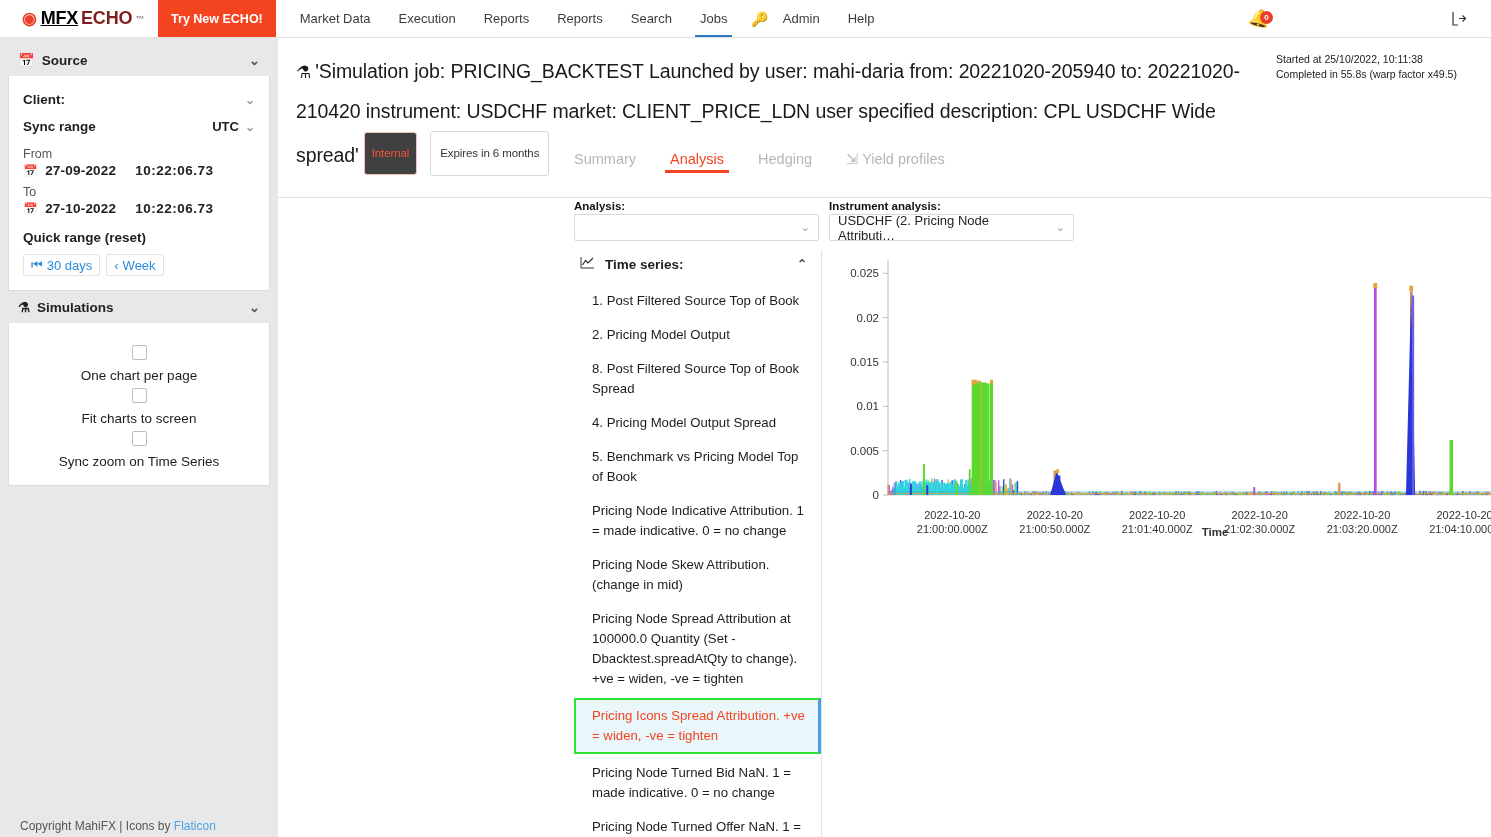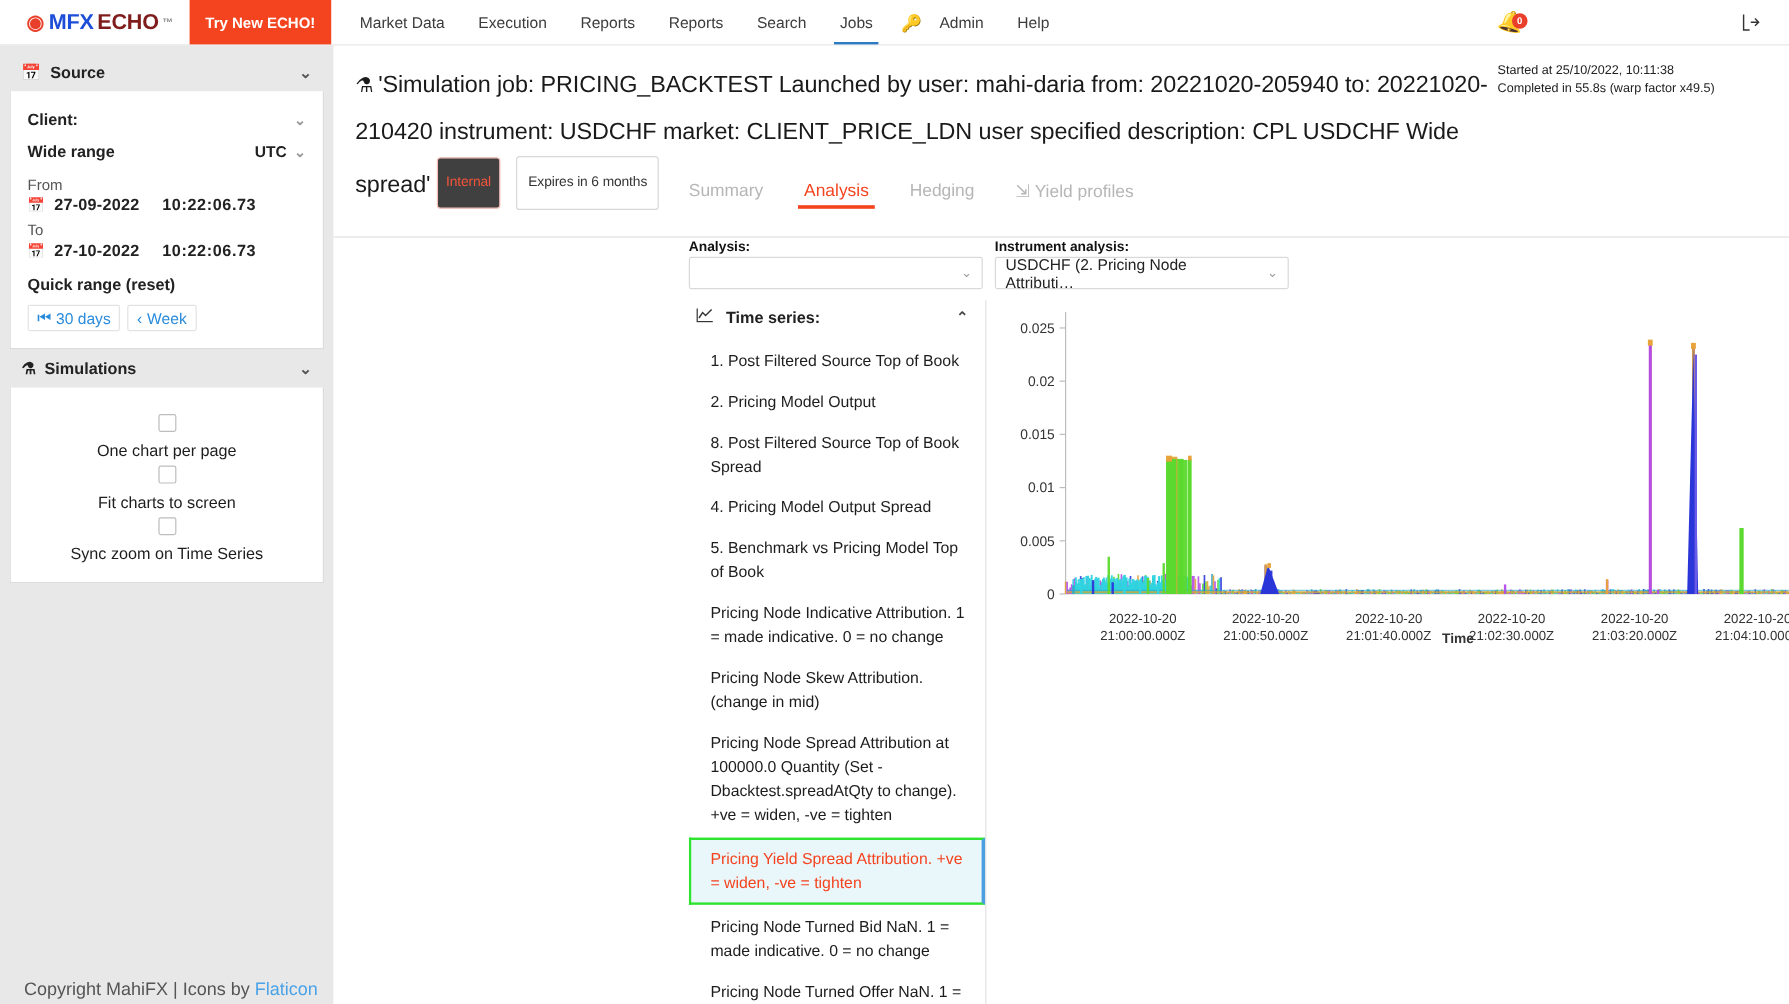--- a/index.html
+++ b/index.html
@@ -16,21 +16,21 @@
   .topnav {
     position:absolute; top:0; left:0; width:1491px; height:38px;
     background:#fff; border-bottom:1px solid #e2e2e2;
     display:flex; align-items:stretch;
   }
   .brand {
     display:flex; align-items:center; padding:0 14px 0 22px; gap:3px;
     font-size:18px; font-weight:700; letter-spacing:-.2px; white-space:nowrap;
   }
   .brand-wave { color:#e8402a; font-size:17px; margin-right:1px; }
-  .brand-mfx { color:#1d4ed8; }
+  .brand-mfx { color:#000000;text-decoration:underline; }
   .brand-echo { color:#7f1d1d; }
   .brand-tm { color:#8a8a8a; font-size:9px; vertical-align:super; }
   .try-new {
     background:#f4441f; color:#fff; font-size:12.5px; font-weight:700;
     display:flex; align-items:center; padding:0 13px; white-space:nowrap;
     cursor:pointer;
   }
   .navlinks { display:flex; align-items:stretch; margin-left:10px; }
   .navlink {
     display:flex; align-items:center; padding:0 14px; font-size:13px;
@@ -88,35 +88,35 @@
     width:100%; background:#2b8cdb; color:#fff; border:none; padding:7px 0;
     font-size:13.5px; font-weight:700; cursor:pointer;
     font-family:"Liberation Sans", sans-serif; border-radius:2px;
   }
   .chk-row { display:flex; align-items:center; gap:8px; padding:2.5px 0;flex-direction:column; }
   .chk-box { width:15px; height:15px; border:1px solid #bdbdbd; background:#fff;
     border-radius:2px; flex:none; cursor:pointer; }
   .chk-lbl { font-size:13.5px; color:#1d1d1d; }
   .copyright {
     position:absolute; left:8px; bottom:0px; width:262px; background:#e8e8e8;
-    font-size:15px; color:#555; padding:4px 0 4px 12px;
+    font-size:12px; color:#555; padding:4px 0 4px 12px;
   }
   .copyright a { color:#4aa3e8; text-decoration:none; }
 
   
   .main { position:absolute; left:278px; top:38px; width:1213px; height:799px;
     background:#fff; }
   .job-header { position:relative; padding:14px 18px 0 18px; height:118px; }
   .job-title {
     font-size:19.5px; line-height:39px; font-weight:400; color:#1a1a1a;
     letter-spacing:-.1px; padding-right:225px;
   }
   .flask { font-size:17px; margin-right:4px; }
   .job-meta {
-    position:absolute; right:28px; top:14px; text-align:left; font-size:10.5px;
+    position:absolute; right:0; top:14px; text-align:left; font-size:10.5px;
     line-height:14.5px; color:#222; width:215px;
   }
   .badge-internal {
     display:inline-block; border:1px solid #f6bfb6; background:#404040;
     color:#f4553a; font-size:11.5px; padding:1px 7px; border-radius:3px;
     vertical-align:5px; margin-left:5px;
   }
   .badge-expires {
     display:inline-block; border:1px solid #d8d8d8; background:#fff;
     color:#333; font-size:11.5px; padding:2px 9px; border-radius:3px;
@@ -215,21 +215,21 @@
       <span class="chev">⌄</span>
     </div>
     <div class="panel-body">
       <div class="row-line">
         <span class="lbl">Client:</span>
         <span class="right">
             <span class="chev-sm">⌄</span>
           </span>
       </div>
       <div class="row-line">
-        <span class="lbl">Wide range</span>
+        <span class="lbl">Sync range</span>
         <span class="right">
           <span>UTC</span>
           <span class="chev-sm">⌄</span>
         </span>
       </div>
       <div class="sub-lbl">From</div>
       <div class="date-row">
         <span class="cal">📅</span>
         <span>27-09-2022</span>
         <span class="time">10:22:06.73</span>
@@ -331,21 +331,21 @@
         <span class="chev-up">⌃</span>
       </div>
       <div class="ts-item">1. Post Filtered Source Top of Book</div>
       <div class="ts-item">2. Pricing Model Output</div>
       <div class="ts-item">8. Post Filtered Source Top of Book Spread</div>
       <div class="ts-item">4. Pricing Model Output Spread</div>
       <div class="ts-item">5. Benchmark vs Pricing Model Top of Book</div>
       <div class="ts-item">Pricing Node Indicative Attribution. 1 = made indicative. 0 = no change</div>
       <div class="ts-item">Pricing Node Skew Attribution. (change in mid)</div>
       <div class="ts-item">Pricing Node Spread Attribution at 100000.0 Quantity (Set -Dbacktest.spreadAtQty to change). +ve = widen, -ve = tighten</div>
-      <div class="ts-item selected">Pricing Yield Spread Attribution. +ve = widen, -ve = tighten</div>
+      <div class="ts-item selected">Pricing Icons Spread Attribution. +ve = widen, -ve = tighten</div>
       <div class="ts-item">Pricing Node Turned Bid NaN. 1 = made indicative. 0 = no change</div>
       <div class="ts-item">Pricing Node Turned Offer NaN. 1 = made indicative. 0 = no change</div>
     </div>
 
     <div class="chart-area">
       <svg class="plot-svg" id="chart-svg" width="720" height="320">
           <line x1="58" y1="10" x2="58" y2="245" stroke="#bdbdbd" stroke-width="1"></line>
           <line x1="53" y1="245" x2="58" y2="245" stroke="#bdbdbd" stroke-width="1"></line>
           <text x="49" y="249" text-anchor="end" font-size="11.5" font-family="&quot;Liberation Sans&quot;, sans-serif" fill="#333">0</text>
           <line x1="53" y1="200.66037735849056" x2="58" y2="200.66037735849056" stroke="#bdbdbd" stroke-width="1"></line>

